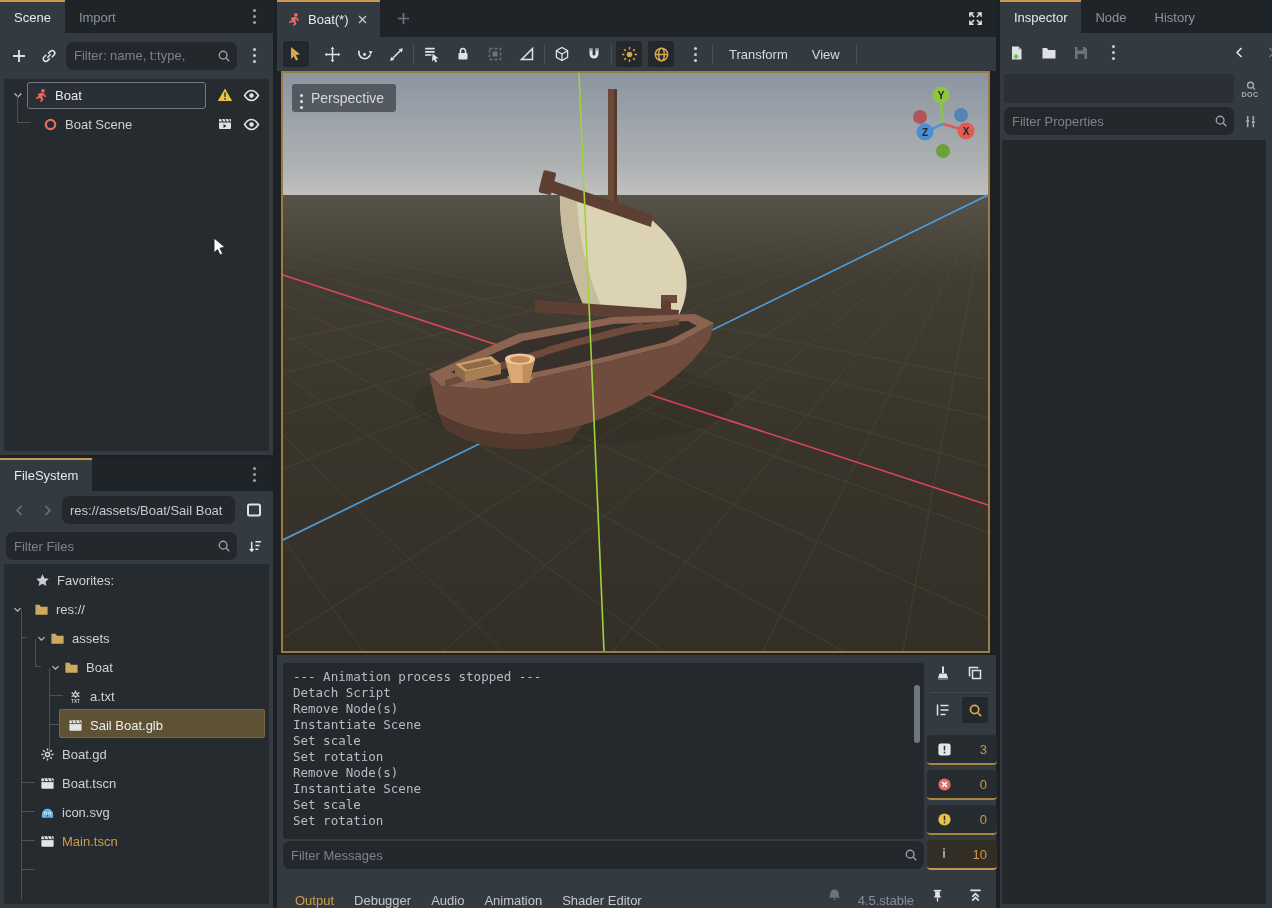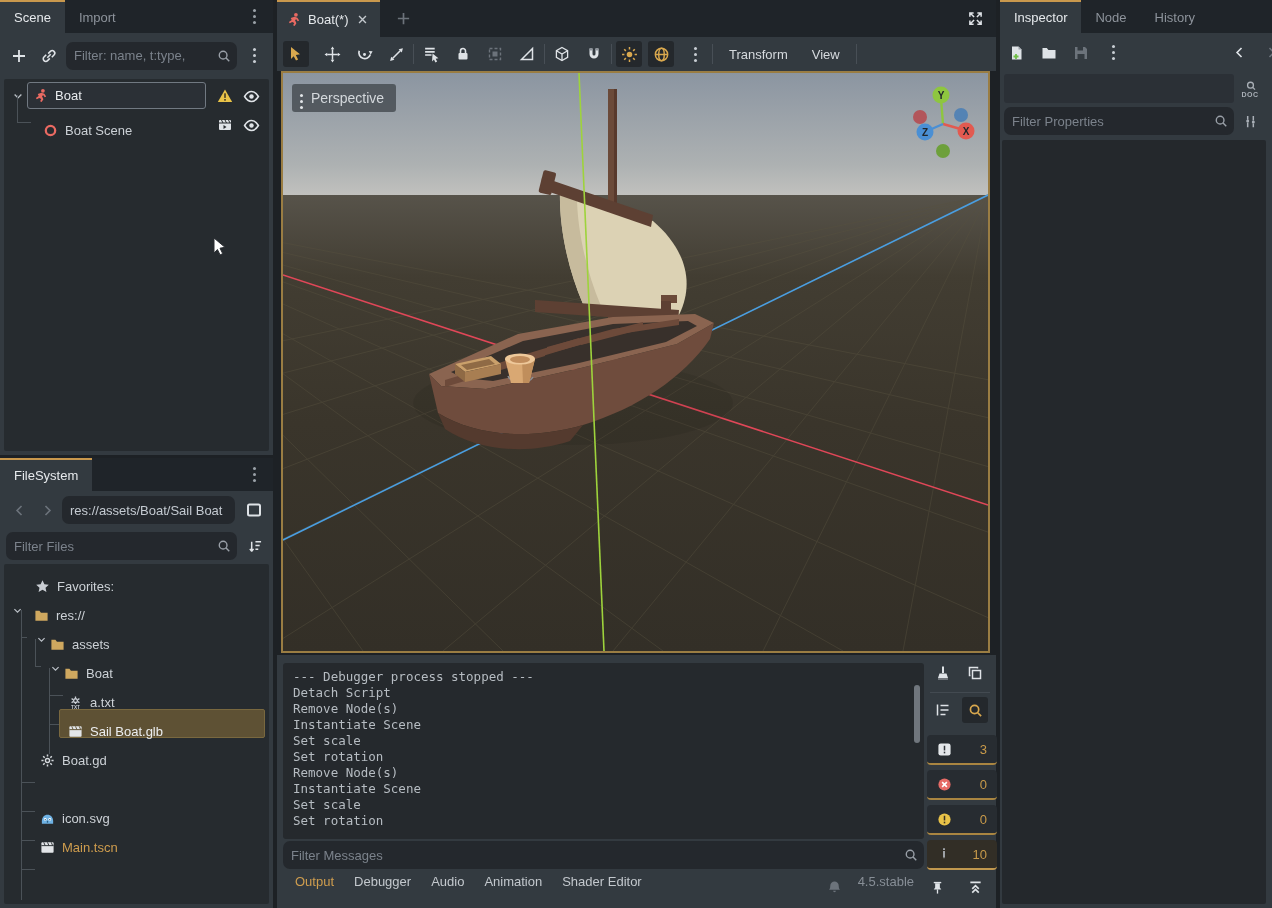--- a/index.html
+++ b/index.html
@@ -18,21 +18,21 @@
   .ibtn{width:26px;height:26px;display:flex;align-items:center;justify-content:center;color:var(--icon);flex:none}
   .ibtn.dim{color:#6c737b}
   .ibtn.pressed{background:#24282c;border-radius:3px}
   .orange{color:#d9a84e}
   .vsep{width:1px;height:20px;background:#484f56;margin:0 4px;align-self:center;flex:none}
   .field{background:var(--field);border:0;border-radius:7px;color:#c4cad1;font-size:13px;padding:0 26px 0 8px;height:28px;font-family:"Liberation Sans",sans-serif;width:100%}
   .field::placeholder{color:#7b828b}
   .fieldwrap{position:absolute;display:flex;align-items:center}
   .fieldwrap .mag{position:absolute;right:6px;color:#9aa0a8;pointer-events:none}
   .vdots{display:inline-block;width:3px;height:3px;border-radius:50%;background:currentColor;box-shadow:0 -6px 0 currentColor,0 6px 0 currentColor}
-  .row{position:absolute;left:5px;right:5px;height:28px;display:flex;align-items:flex-end;font-size:13px;color:var(--txt)}
+  .row{position:absolute;left:5px;right:5px;height:28px;display:flex;align-items:center;font-size:13px;color:var(--txt)}
   .row .lbl{margin-left:7px;white-space:nowrap}
   .guide{position:absolute;border-color:#4b5258!important}
   .menuitem{display:flex;align-items:center;padding:0 12px;font-size:13px;color:#d6dade}
   .badge{position:absolute;left:650px;width:70px;height:30px;background:#272c31;border-radius:4px;border-bottom:2px solid #a98541;display:flex;align-items:center;justify-content:space-between;padding:0 10px}
   .badge .cnt{color:#c89a4a;font-size:13px}
   .logline{white-space:pre;font-family:"DejaVu Sans Mono",monospace;font-size:12.5px;line-height:16px;color:#b6bcc2}
   .btab{display:flex;align-items:center;padding:0 10px;font-size:13px;color:#c3c8cd}
   .btab.active{color:var(--gold)}
 </style>
 </head>
@@ -269,20 +269,30 @@
     <div class="row" style="top:176px;left:36px">
       <span>
           <svg width="15" height="15" viewBox="0 0 16 16">
             <circle cx="8" cy="8" r="2.2" fill="none" stroke="#d4d8dc" stroke-width="1.5"></circle>
             <g stroke="#d4d8dc" stroke-width="1.6">
               <path d="M8 1.5v2.3M8 12.2v2.3M1.5 8h2.3M12.2 8h2.3M3.4 3.4L5 5M11 11l1.6 1.6M3.4 12.6L5 11M11 5l1.6-1.6"></path>
             </g>
           </svg>
         </span>
       <span class="lbl">Boat.gd</span>
+    </div>
+    <div class="row" style="top:205px;left:36px">
+      <span>
+          <svg width="15" height="15" viewBox="0 0 16 16">
+            <rect x="1.5" y="2.5" width="13" height="11" rx="1" fill="#e2e5e8"></rect>
+            <path d="M1.5 6h13" stroke="#262b2f" stroke-width="1"></path>
+            <path d="M4 2.5l1.5 3.5M8 2.5L9.5 6M12 2.5L13.5 6" stroke="#262b2f" stroke-width="1"></path>
+          </svg>
+        </span>
+      <span class="lbl">Boat.tscn</span>
     </div>
     <div class="row" style="top:234px;left:36px">
       <span>
           <svg width="15" height="15" viewBox="0 0 16 16">
             <path d="M2 11c0-4.5 2.5-7 6-7s6 2.5 6 7v2.5H2z" fill="#6eb2e4"></path>
             <circle cx="5.6" cy="9" r="1.5" fill="#fff"></circle>
             <circle cx="10.4" cy="9" r="1.5" fill="#fff"></circle>
             <circle cx="5.6" cy="9.2" r=".7" fill="#2b5d80"></circle>
             <circle cx="10.4" cy="9.2" r=".7" fill="#2b5d80"></circle>
             <rect x="7.3" y="10.5" width="1.4" height="2" fill="#2b5d80"></rect>
@@ -525,21 +535,21 @@
       </g>
     </svg>
     <div class="abs" style="left:9px;top:11px;height:28px;display:flex;align-items:center;gap:8px;padding:0 12px 0 8px;background:rgba(72,78,84,0.85);border-radius:3px">
       <span style="color:#e2e5e8"><span class="vdots"></span></span>
       <span style="color:#d4d8dc;font-size:14px">Perspective</span>
     </div>
   </div>
 
   <div class="abs" style="left:0;top:655px;width:719px;height:253px;background:var(--panel)">
     <div class="abs" style="left:6px;top:8px;width:641px;height:176px;background:#25292d;border-radius:3px;padding:6px 10px;overflow:hidden">
-      <div class="logline">--- Debugger process stopped ---</div>
+      <div class="logline">--- Animation process stopped ---</div>
       <div class="logline">Detach Script</div>
       <div class="logline">Remove Node(s)</div>
       <div class="logline">Instantiate Scene</div>
       <div class="logline">Set scale</div>
       <div class="logline">Set rotation</div>
       <div class="logline">Remove Node(s)</div>
       <div class="logline">Instantiate Scene</div>
       <div class="logline">Set scale</div>
       <div class="logline">Set rotation</div>
     </div>
@@ -612,21 +622,21 @@
     <div class="fieldwrap" style="left:6px;top:186px;width:641px">
       <input class="field" placeholder="Filter Messages" style="">
       <span class="mag">
           <svg width="14" height="14" viewBox="0 0 16 16">
             <circle cx="7" cy="7" r="4.4" stroke="currentColor" stroke-width="1.6" fill="none"></circle>
             <path d="M10.4 10.4L14 14" stroke="currentColor" stroke-width="1.6"></path>
           </svg>
         </span>
     </div>
 
-    <div class="abs" style="left:0;top:219px;right:0;height:34px;display:flex;align-items:flex-start;padding:0 8px">
+    <div class="abs" style="left:0;top:219px;right:0;height:34px;display:flex;align-items:flex-end;padding:0 8px">
       <div class="btab active">
           <span>Output</span>
         </div>
       <div class="btab">
           <span>Debugger</span>
         </div>
       <div class="btab">
           <span>Audio</span>
         </div>
       <div class="btab">

